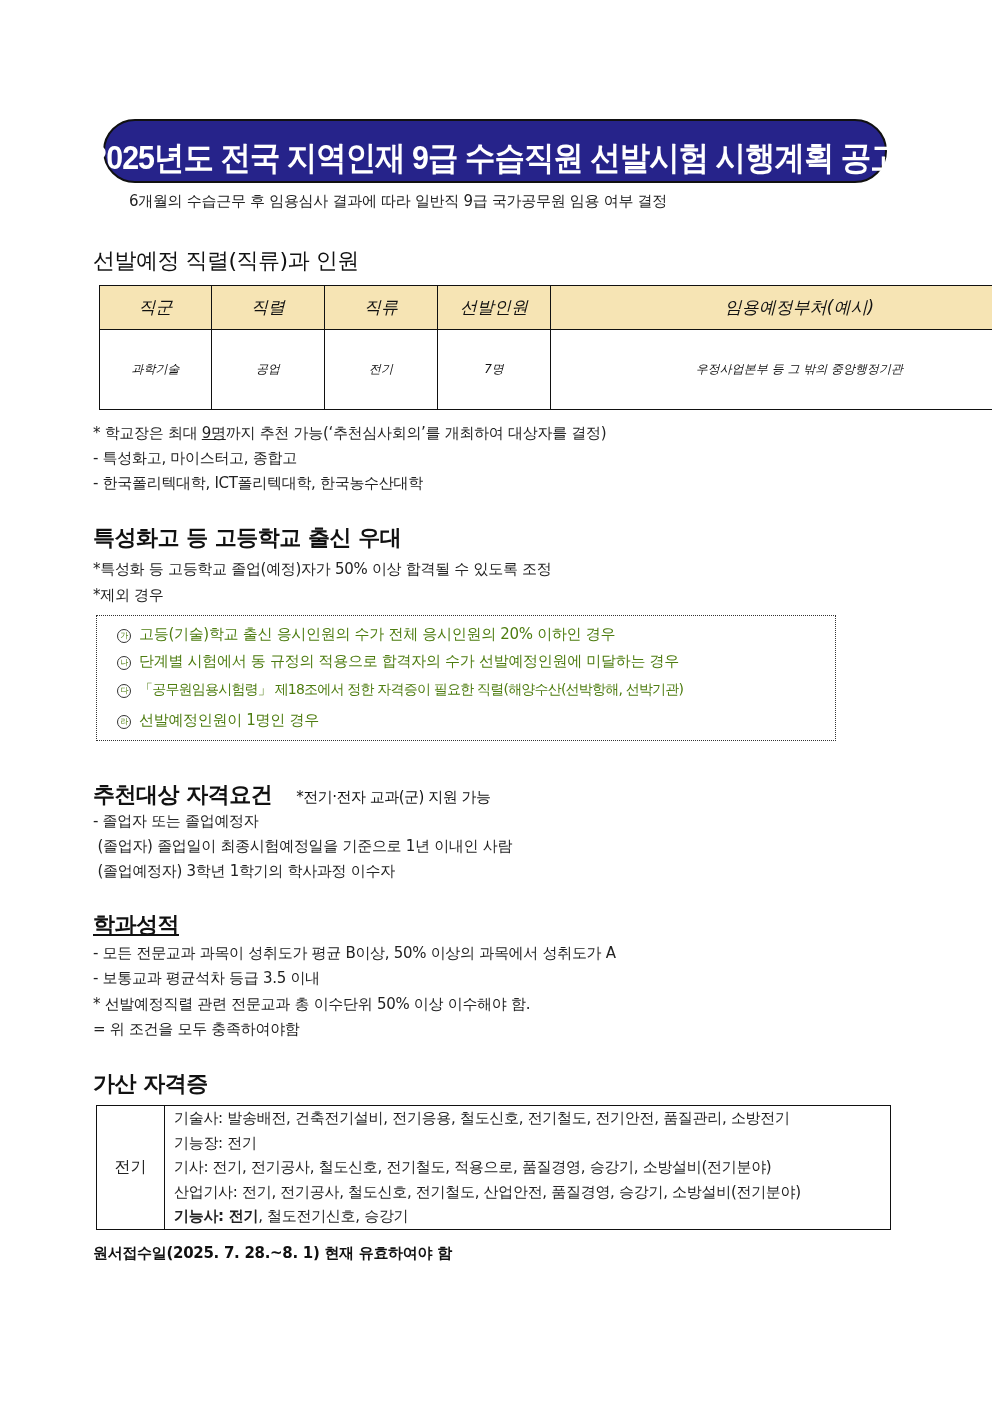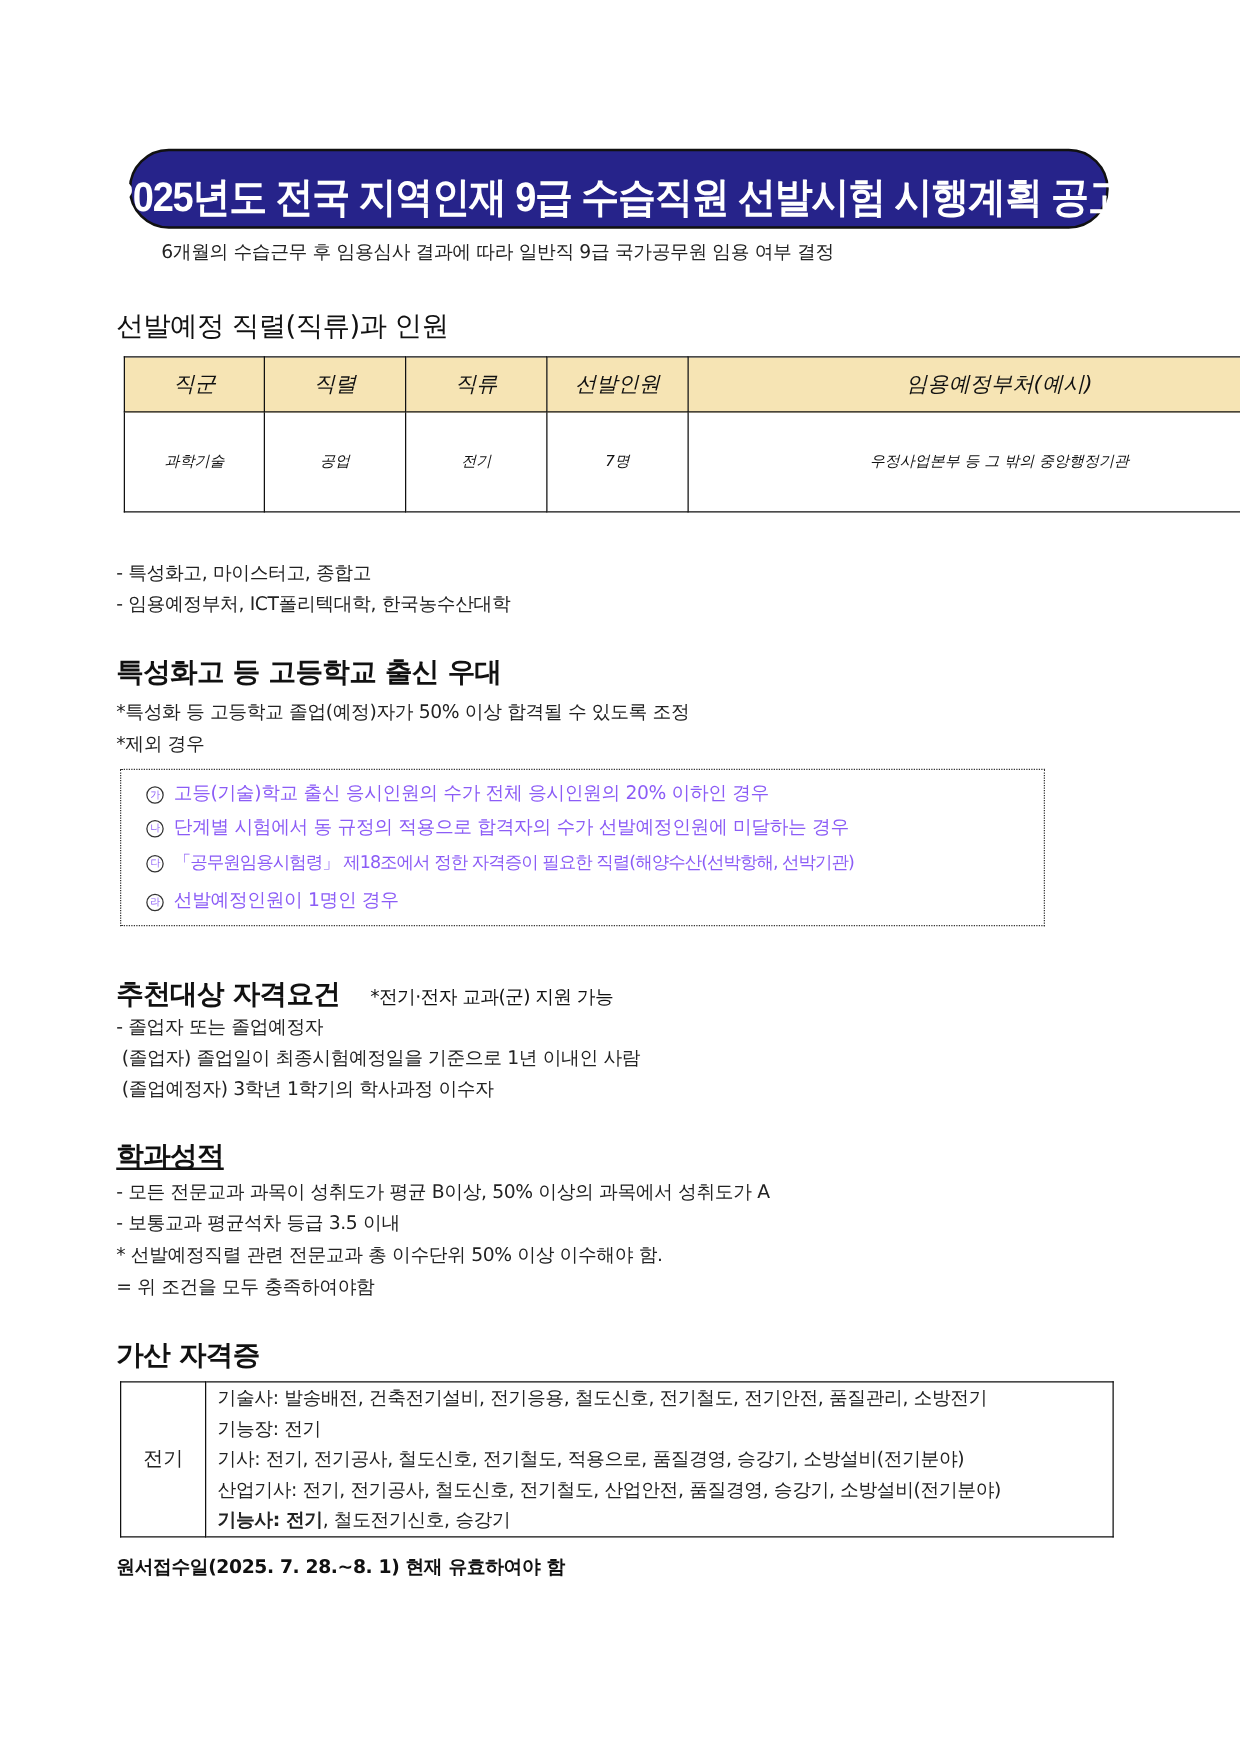--- a/index.html
+++ b/index.html
@@ -52,21 +52,21 @@
     table.positions th {
       background: #f6e4b4; font-weight: normal; height: 44px; font-size: 17px;
     }
     table.positions td { height: 80px; font-size: 12px; }
 
     .exclusion-box {
       position: absolute; left: 96px; top: 615px; width: 740px; height: 126px;
       border: 1px dotted #333;
     }
     .exclusion-item {
-      position: absolute; left: 20px; font-size: 15px; color: #8b5cf6; white-space: nowrap;
+      position: absolute; left: 20px; font-size: 15px; color: #4d7c0f; white-space: nowrap;
       letter-spacing: -0.3px;
     }
     .exclusion-item .marker {
       display: inline-block; width: 14px; height: 14px; border: 1px solid #333; border-radius: 50%;
       font-size: 8px; line-height: 12px; text-align: center; margin-right: 8px; vertical-align: 1px;
     }
 
     table.certs {
       position: absolute; left: 96px; top: 1105px; width: 795px;
       border-collapse: collapse; font-size: 15px;
@@ -115,22 +115,23 @@
       <tr>
         <td>과학기술</td>
         <td>공업</td>
         <td>전기</td>
         <td>7명</td>
         <td>우정사업본부 등 그 밖의 중앙행정기관</td>
       </tr>
     </tbody>
   </table>
 
+  <div class="line" style="top:424px;"><span>* 학교장은 최대 </span><span class="u">9명</span><span>까지 추천 가능(‘추천심사회의’를 개최하여 대상자를 결정)</span></div>
   <div class="line" style="top:449px;">- 특성화고, 마이스터고, 종합고</div>
-  <div class="line" style="top:474px;">- 임용예정부처, ICT폴리텍대학, 한국농수산대학</div>
+  <div class="line" style="top:474px;">- 한국폴리텍대학, ICT폴리텍대학, 한국농수산대학</div>
 
   <div class="section-heading bold" style="top:523px;">특성화고 등 고등학교 출신 우대</div>
   <div class="line" style="top:560px;">*특성화 등 고등학교 졸업(예정)자가 50% 이상 합격될 수 있도록 조정</div>
   <div class="line" style="top:586px;">*제외 경우</div>
 
   <div class="exclusion-box">
     <div class="exclusion-item" style="top:9px;">
       <span class="marker">가</span><span>고등(기술)학교 출신 응시인원의 수가 전체 응시인원의 20% 이하인 경우</span>
     </div>
     <div class="exclusion-item" style="top:36px;">

